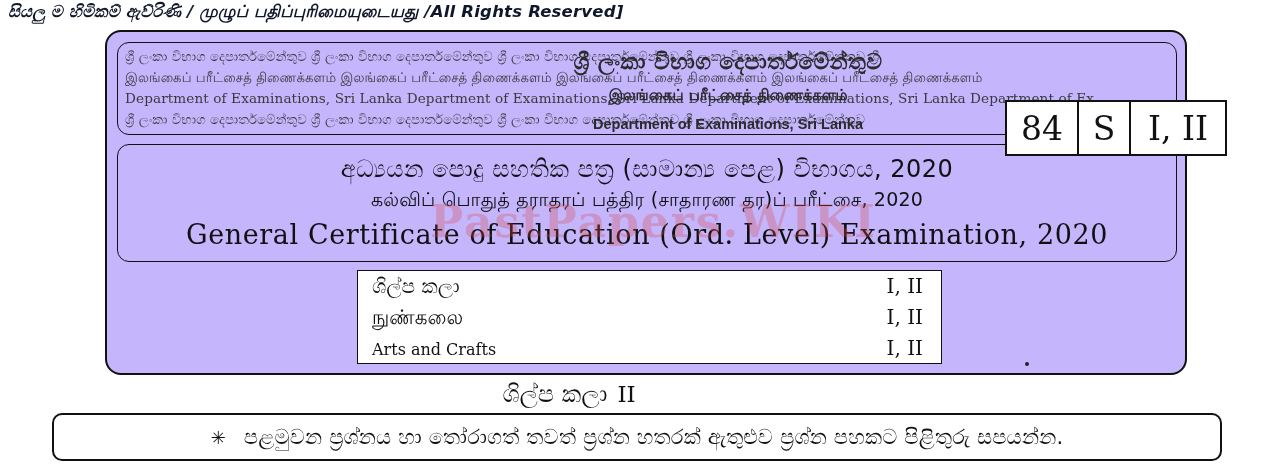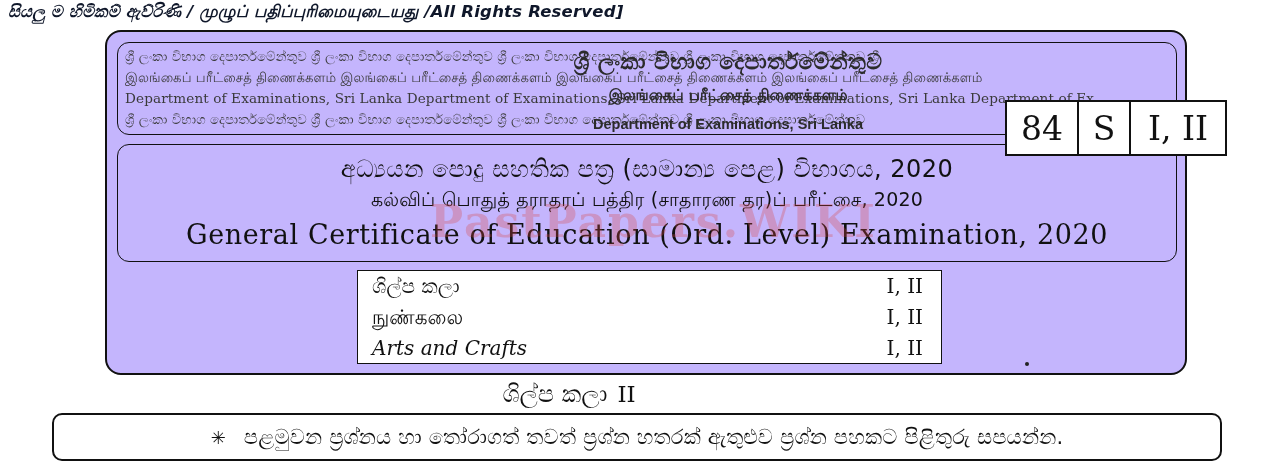--- a/index.html
+++ b/index.html
@@ -186,21 +186,21 @@
   }
   .subject-row {
     display: flex;
     justify-content: space-between;
     align-items: baseline;
     padding: 0 18px 0 14px;
     height: 31px;
     line-height: 31px;
   }
   .subject-row .s-name { font-size: 20px; color: #111; white-space: nowrap; }
-  .subject-row .s-name.serif { font-family: "DejaVu Serif", serif; font-size: 20px; font-style: italic; }
+  .subject-row .s-name.serif { font-family: "DejaVu Serif", serif; font-size: 16px; }
   .subject-row .s-code {
     font-family: "DejaVu Serif", serif;
     font-size: 20px;
     color: #111;
     white-space: nowrap;
   }
 
   
   .dot-artifact {
     position: absolute;

